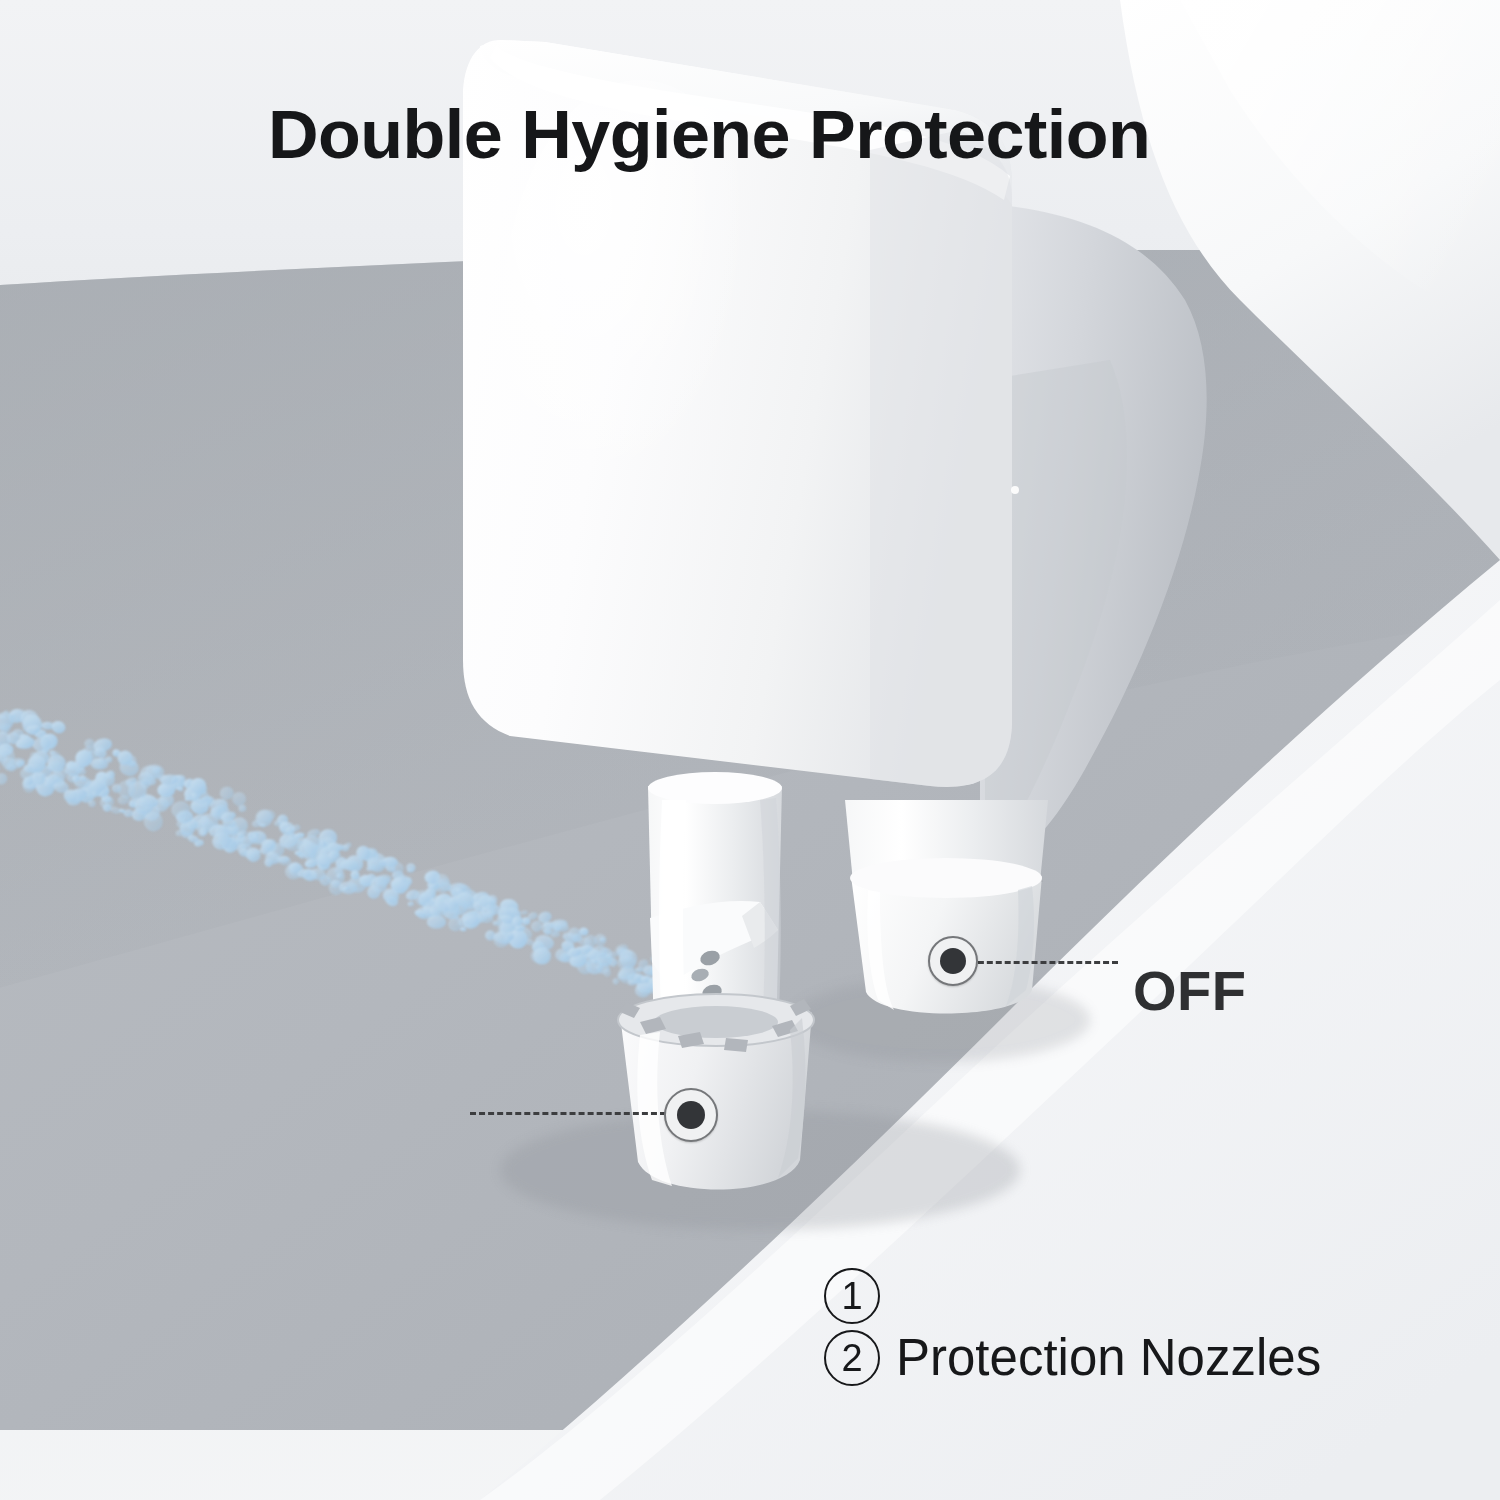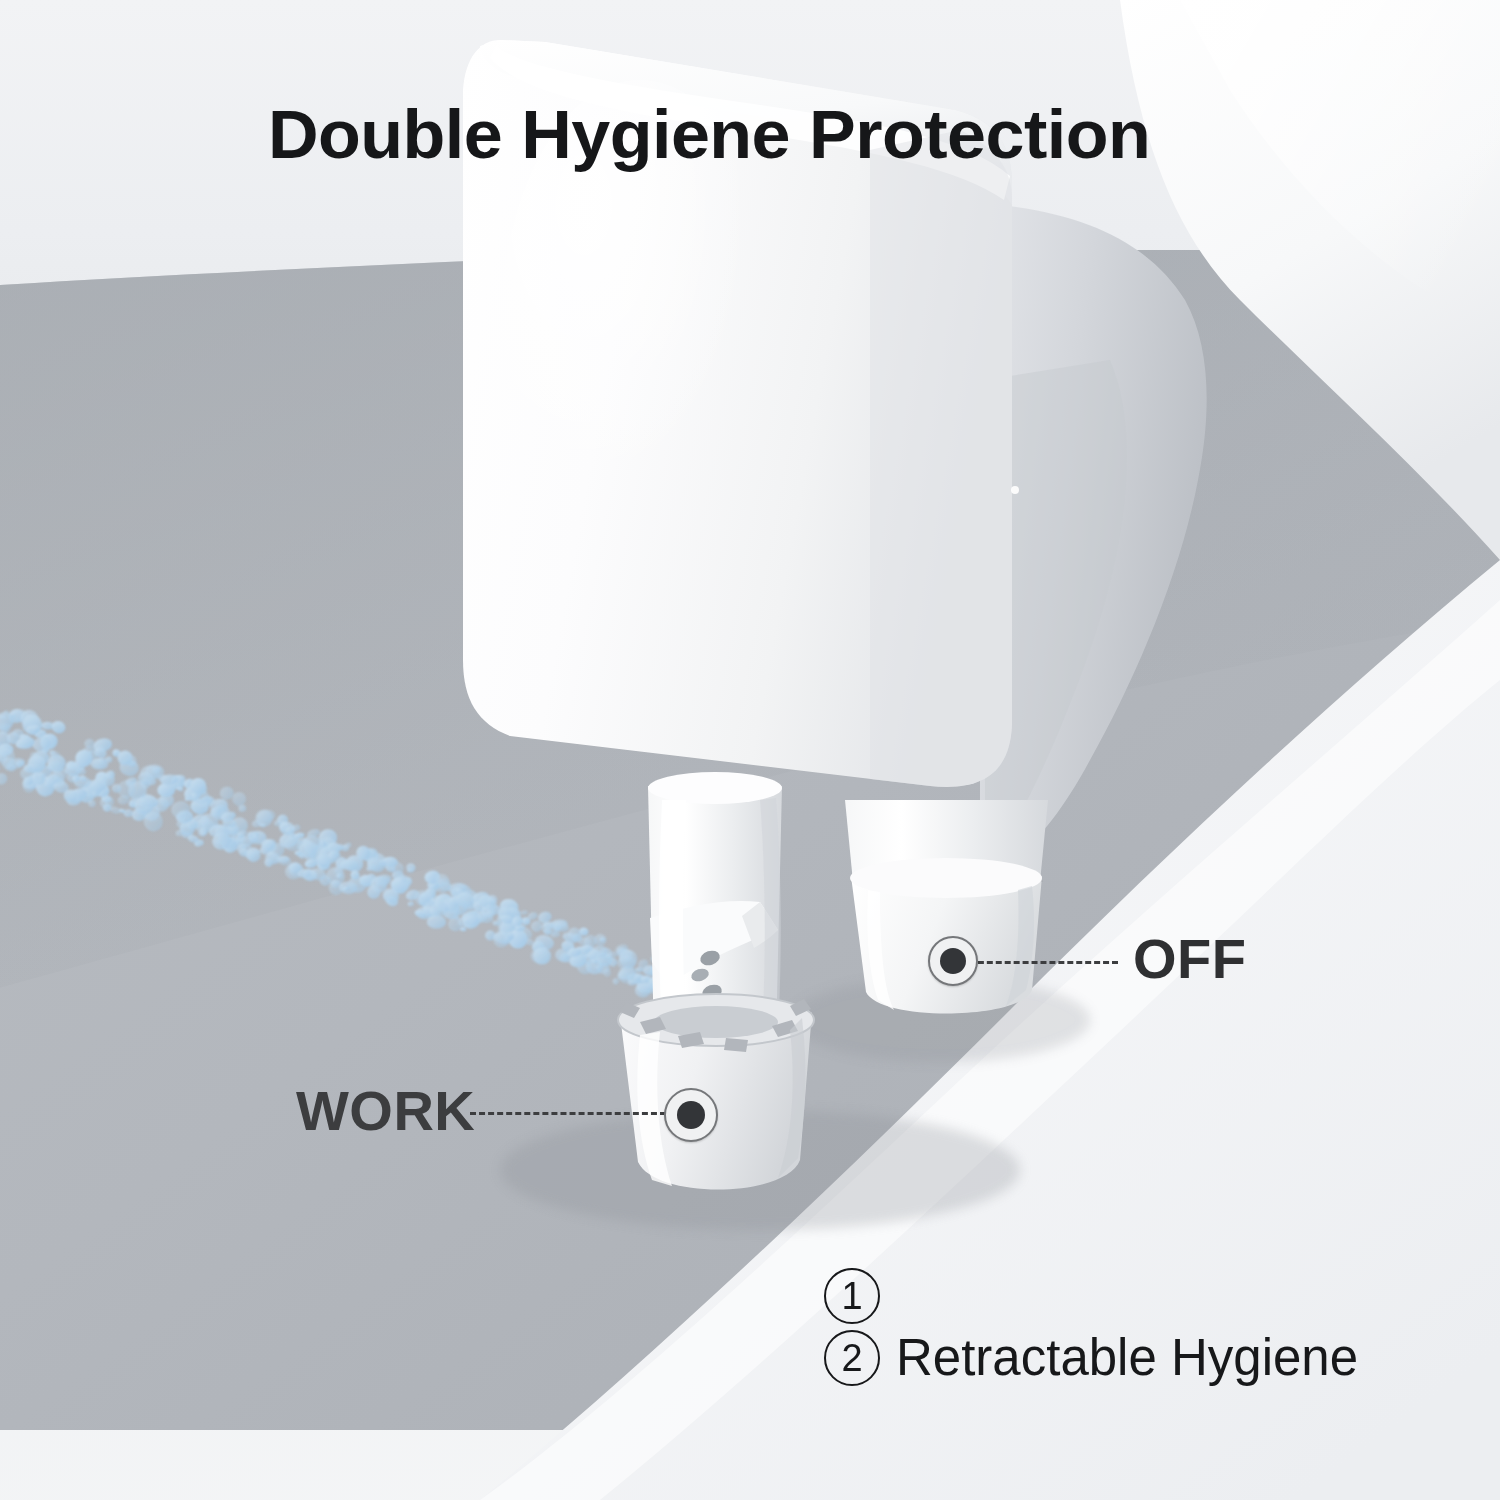--- a/index.html
+++ b/index.html
@@ -41,20 +41,21 @@
   
   .spray{position:absolute;left:-20px;top:690px;width:760px;height:340px;}
 
   
   .label{
     position:absolute;
     font-weight:bold;
     color:#3a3a3c;
     letter-spacing:0.5px;
     white-space:nowrap;
+    margin-top:32px;
   }
   #label-off{left:1133px;top:926px;font-size:56px;color:#2f3032;}
   #label-work{left:296px;top:1078px;font-size:56px;color:#3c3d3f;}
 
   .lead{
     position:absolute;
     height:0;
     border-top:3px dashed #3c3d3f;
   }
   #lead-off{left:960px;top:961px;width:158px;}
@@ -857,27 +858,26 @@
   <div class="lead" id="lead-off"></div>
   <div class="marker" id="marker-off">
       <i></i>
     </div>
   <div class="label" id="label-off">OFF</div>
 
   <div class="lead" id="lead-work"></div>
   <div class="marker" id="marker-work">
       <i></i>
     </div>
-  <div class="label" id="label-work">WORK</div>
 
   <div id="title">Double Hygiene Protection</div>
 
   <div id="legend">
     <div class="legend-row">
       <span class="legend-num">1</span>
     </div>
     <div class="legend-row">
       <span class="legend-num">2</span>
-      <span>Retractable Hygiene</span>
+      <span>Protection Nozzles</span>
     </div>
   </div>
 
 </div>
 
 </body></html>

